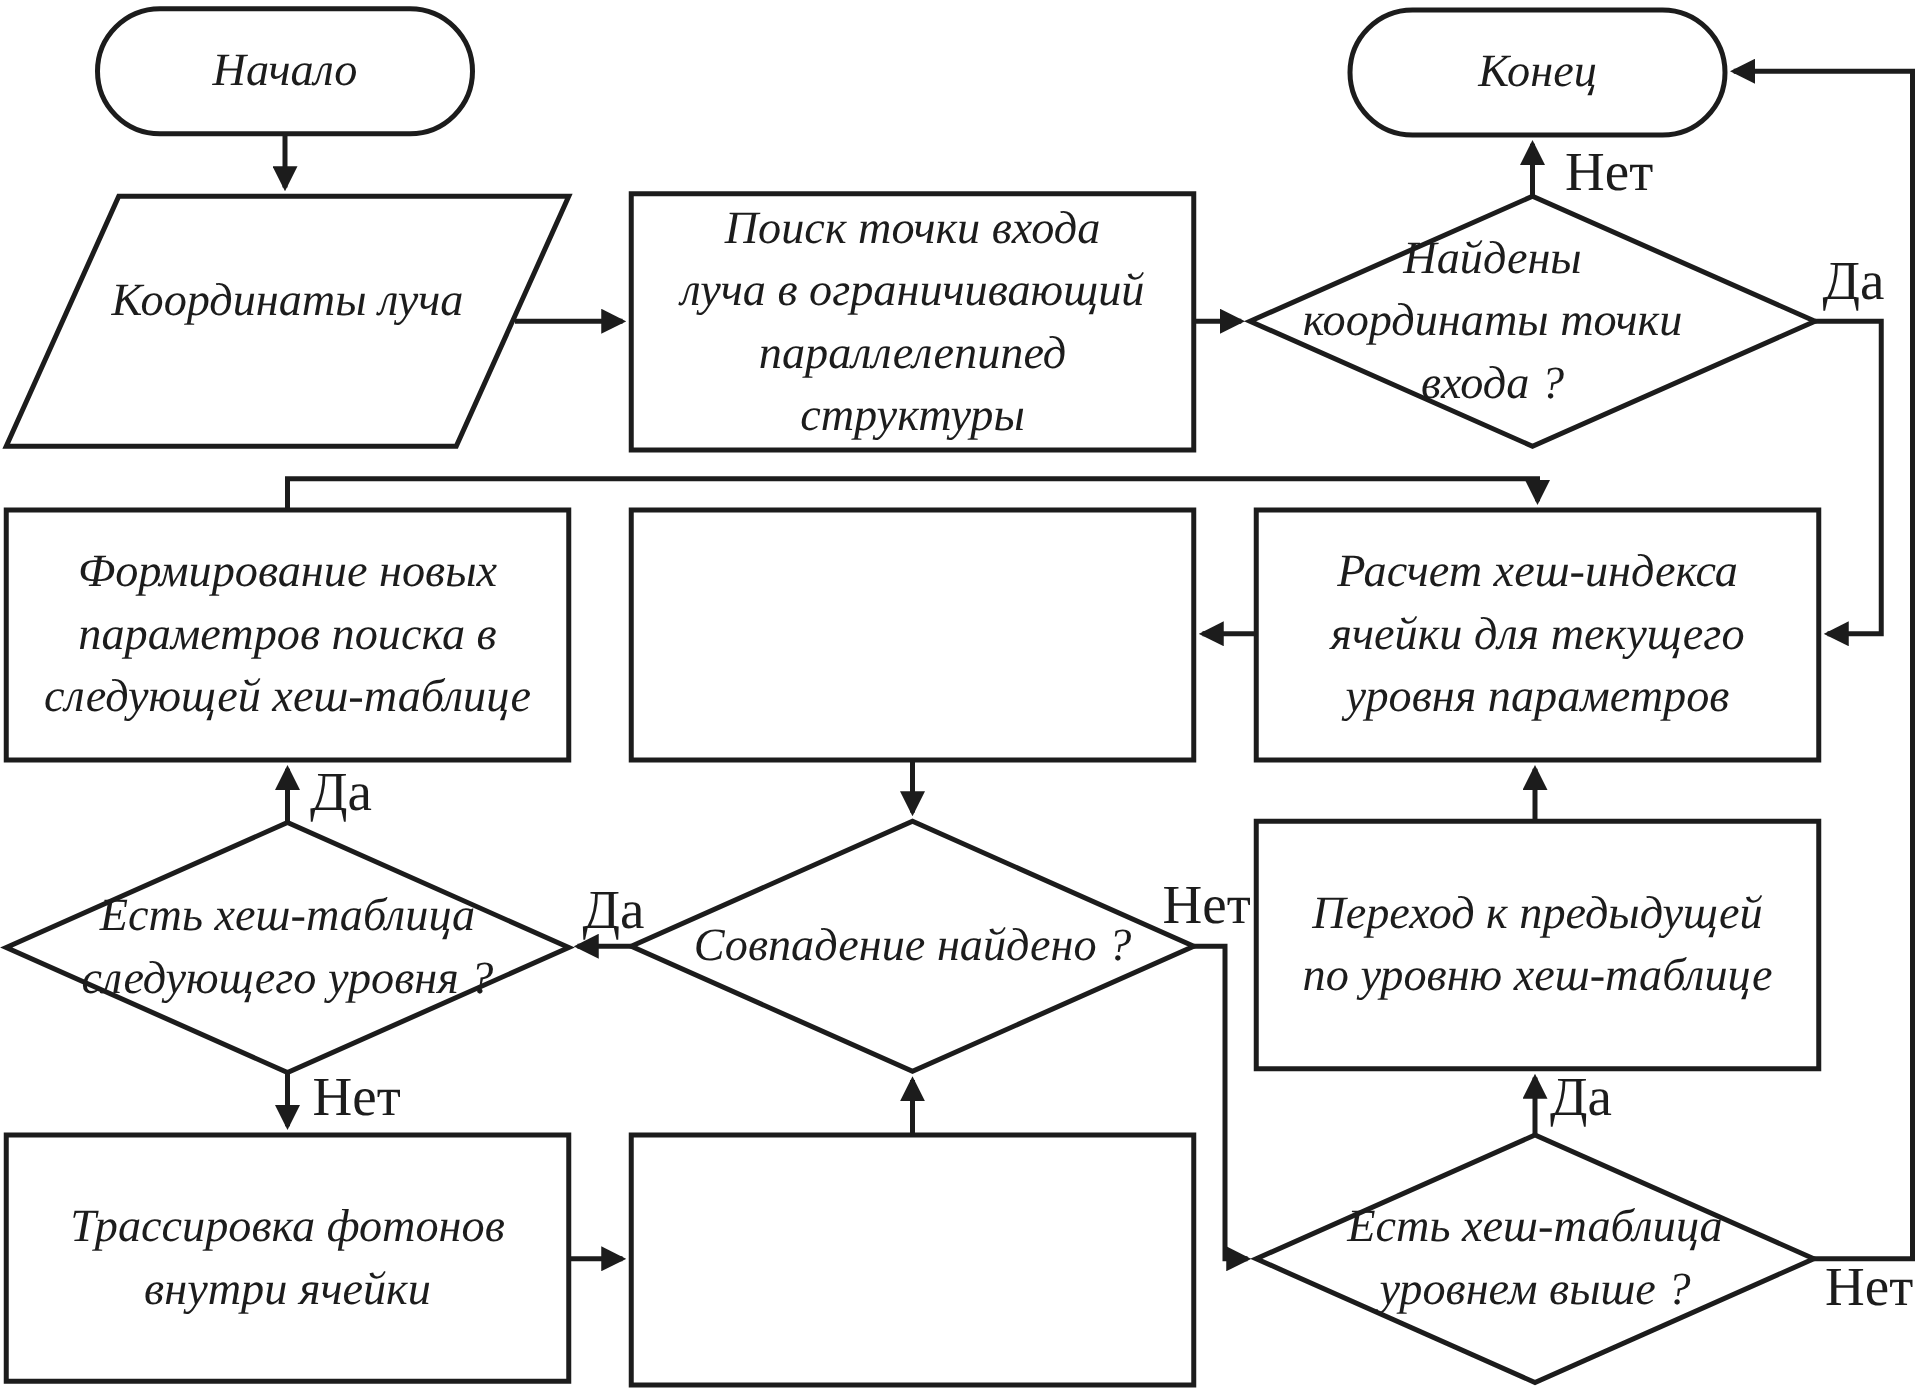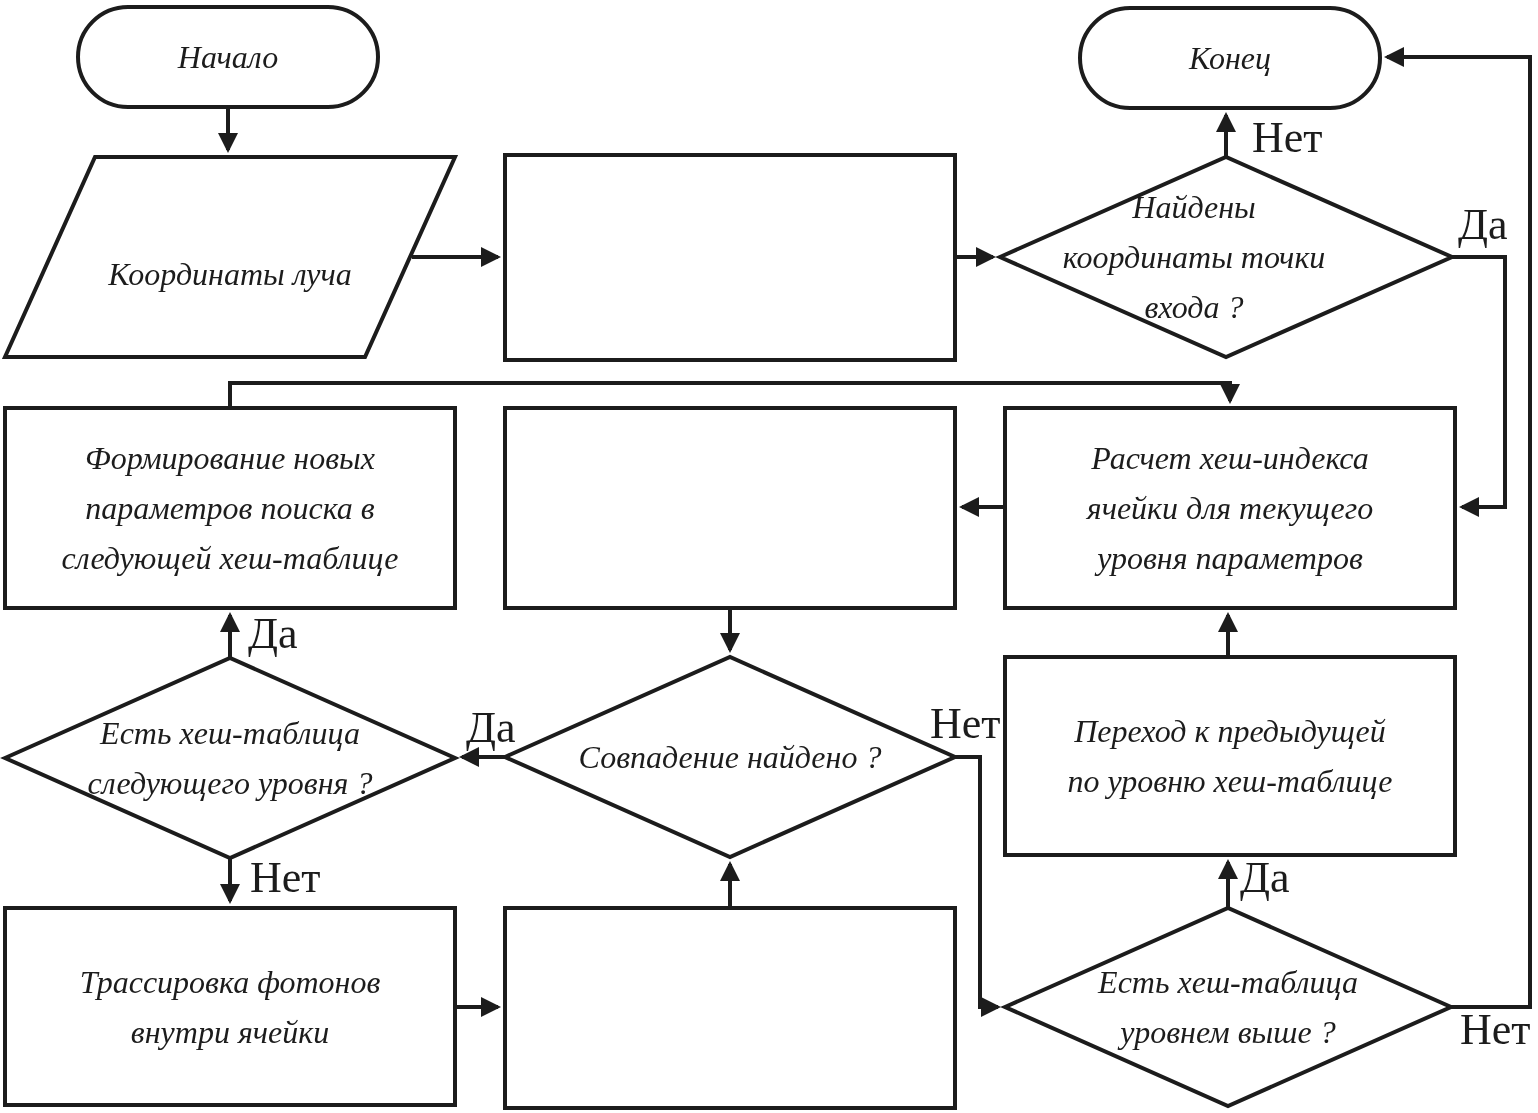--- a/index.html
+++ b/index.html
@@ -22,21 +22,21 @@
     width: 1538px;
     height: 1113px;
   }
   .node-label {
     position: absolute;
     display: flex;
     align-items: center;
     justify-content: center;
     text-align: center;
     font-style: italic;
-    font-size: 32px;
+    font-size: 37px;
     line-height: 50px;
     white-space: pre-line;
     color: #1c1c1c;
     pointer-events: none;
   }
   .edge-label {
     position: absolute;
     font-style: normal;
     font-size: 44px;
     line-height: 36px;
@@ -91,22 +91,26 @@
       <path d="M 1228 908 L 1228 862" marker-end="url(#arw)"></path>
       <path d="M 1228 657 L 1228 615" marker-end="url(#arw)"></path>
       <path d="M 1451 1007 L 1530 1007 L 1530 57 L 1387 57" marker-end="url(#arw)"></path>
     </g>
   </svg>
 
   <div class="node-label" style="left:78px; top:7px; width:300px; height:100px;">Начало</div>
 
   <div class="node-label" style="left:1080px; top:8px; width:300px; height:100px;">Конец</div>
 
-  <div class="node-label" style="left:5px; top:174px; width:450px; height:200px;">Координаты луча</div>
+  <div class="node-label" style="left:5px; top:141px; width:450px; height:200px;">Координаты луча</div>
 
+  <div class="node-label" style="left:505px; top:155px; width:450px; height:205px;">Поиск точки входа
+луча в ограничивающий
+параллелепипед
+структуры</div>
 
   <div class="node-label" style="left:968px; top:157px; width:452px; height:200px;">Найдены
 координаты точки
 входа ?</div>
 
   <div class="node-label" style="left:5px; top:408px; width:450px; height:200px;">Формирование новых
 параметров поиска в
 следующей хеш-таблице</div>
 
 

